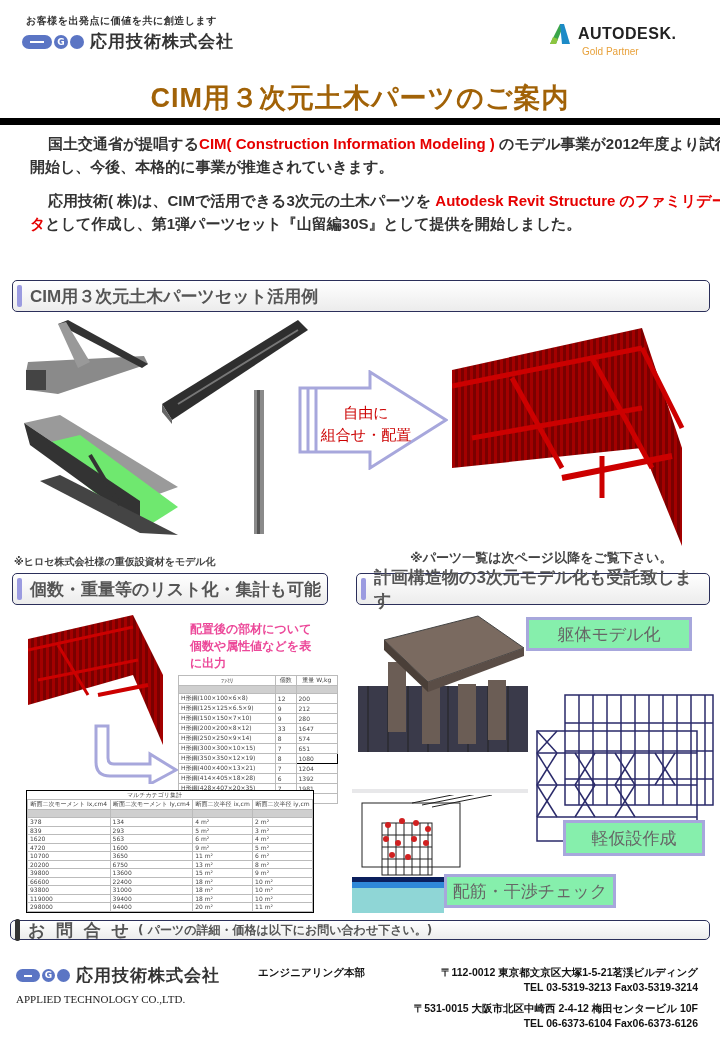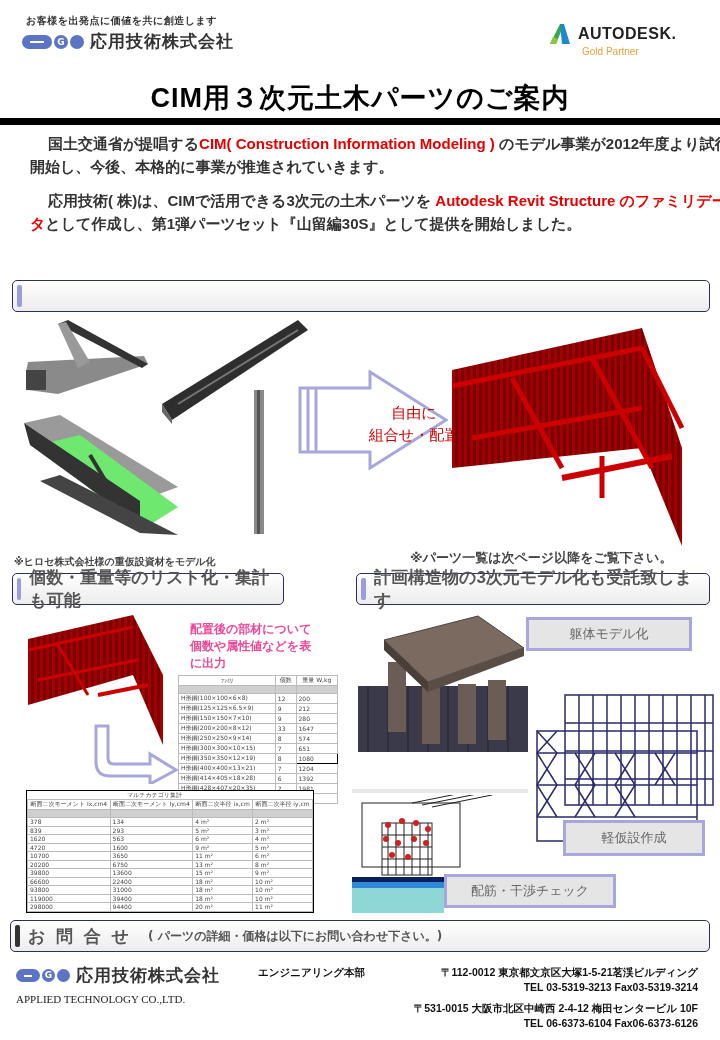--- a/index.html
+++ b/index.html
@@ -9,42 +9,42 @@
   .tagline { left: 26px; top: 14px; font-size: 10px; color: #333; font-weight: bold; letter-spacing: 0.5px; }
   .logo-row { left: 22px; top: 30px; display: flex; align-items: center; gap: 6px; }
   .logo-marks { display: flex; gap: 2px; align-items: center; }
   .pill { width: 30px; height: 14px; background: #5b75c4; border-radius: 7px; position: relative; }
   .pill::after { content: ""; position: absolute; left: 8px; right: 8px; top: 6px; height: 2px; background: #fff; }
   .circ { width: 14px; height: 14px; background: #5b75c4; border-radius: 50%; color: #fff; font-size: 9px; font-weight: bold; text-align: center; line-height: 14px; }
   .company-name { font-size: 17px; font-weight: bold; color: #333; letter-spacing: 1px; }
   .ad-logo { left: 548px; top: 22px; display: flex; align-items: center; gap: 6px; }
   .ad-text { font-size: 16px; font-weight: bold; color: #222; letter-spacing: 0.5px; font-family: "Liberation Sans", sans-serif; }
   .ad-sub { left: 582px; top: 46px; font-size: 10px; color: #e8a13a; font-family: "Liberation Sans", sans-serif; }
-  .main-title { left: 0; width: 720px; top: 80px; text-align: center; font-size: 27px; font-weight: bold; color: #000000; letter-spacing: 1px; font-family: "Liberation Sans", sans-serif; }
+  .main-title { left: 0; width: 720px; top: 80px; text-align: center; font-size: 27px; font-weight: bold; color: #a16207; letter-spacing: 1px; font-family: "Liberation Sans", sans-serif; }
   .black-bar { left: 0; top: 118px; width: 720px; height: 7px; background: #000; }
   
   .intro { left: 14px; top: 132px; width: 700px; font-size: 15px; font-weight: bold; color: #333; line-height: 23px; font-family: "Liberation Sans", sans-serif; margin-left: 16px; }
   .intro p { margin-bottom: 11px; text-indent: 1.2em; }
   .red { color: #e60000; }
   
   .sec { height: 32px; border: 1px solid #2b2f5a; border-radius: 5px; background: linear-gradient(#ffffff, #ececec); display: flex; align-items: center; padding-left: 4px; }
   .sec-bar { width: 5px; height: 22px; background: #9b9be0; border-radius: 2px; margin-right: 8px; }
   .sec-bar.dark { background: #333; }
   .sec-title { font-size: 17px; font-weight: bold; color: #555; font-family: "Liberation Sans", sans-serif; }
-  .sec-note { font-size: 12px; color: #555; font-weight: bold; margin-left: 16px; }
+  .sec-note { font-size: 12px; color: #555; font-weight: bold; margin-left: 6px; }
   .note { font-size: 10px; color: #444; font-weight: bold; }
   .note-lg { font-size: 13px; color: #444; font-weight: bold; }
   .arrow-box { left: 298px; top: 370px; width: 150px; height: 100px; }
-  .arrow-text { left: 306px; top: 402px; width: 120px; text-align: center; color: #cc0000; font-size: 15px; line-height: 22px; margin-left: 48px; }
+  .arrow-text { left: 306px; top: 402px; width: 120px; text-align: center; color: #cc0000; font-size: 15px; line-height: 22px; }
   .desc-text { left: 190px; top: 621px; font-size: 12px; color: #ec4899; font-weight: bold; line-height: 17px; }
   table { border-collapse: collapse; font-size: 6px; color: #444; background: #fff; }
   td, th { border: 1px solid #bbb; padding: 0 2px; height: 8.5px; text-align: left; font-weight: normal; white-space: nowrap; }
   th { text-align: center; }
   .gray-row td { background: #cfcfcf; height: 8px; }
-  .label-box { border: 3px solid #a7a7dc; background: #e5e5e5; color: #666; text-align: center; font-size: 13px; }
+  .label-box { border: 3px solid #a7a7dc; background: #86efac; color: #666; text-align: center; font-size: 17px; }
   .footer-logo { left: 16px; top: 964px; display: flex; align-items: center; gap: 6px; }
   .footer-en { left: 16px; top: 993px; font-size: 11px; color: #222; font-family: "Liberation Serif", serif; }
   .addr { font-size: 10.5px; color: #111; font-weight: bold; font-family: "Liberation Sans", sans-serif; text-align: left; }
 </style>
 </head>
 <body>
 
 <div class="abs tagline">お客様を出発点に価値を共に創造します</div>
 <div class="abs logo-row">
   <div class="logo-marks">
@@ -67,20 +67,21 @@
 <div class="abs main-title">CIM用３次元土木パーツのご案内</div>
 <div class="abs black-bar"></div>
 
 <div class="abs intro">
   <p><span>国土交通省が提唱する</span><span class="red">CIM( Construction Information Modeling )</span><span> のモデル事業が2012年度より試行開始し、今後、本格的に事業が推進されていきます。</span></p>
   <p><span>応用技術( 株)は、CIMで活用できる3次元の土木パーツを </span><span class="red">Autodesk Revit Structure の</span><span class="red">ファミリデータ</span><span>として作成し、第1弾パーツセット『山留編30S』として提供を開始しました。</span></p>
 </div>
 
 <div class="abs sec" style="left:12px; top:280px; width:698px;">
   <div class="sec-bar"></div>
+  <span class="sec-title">CIM用３次元土木パーツセット活用例</span>
 </div>
 
 <svg class="abs" style="left:18px; top:316px;" width="140" height="80">
   <polygon points="8,56 10,46 126,40 130,48 40,78 10,74" fill="#8a8a8a"></polygon>
   <polygon points="40,8 50,4 130,48 124,52" fill="#333"></polygon>
   <polygon points="40,8 48,6 72,46 60,52" fill="#999"></polygon>
   <rect x="8" y="54" width="20" height="20" fill="#444"></rect>
 </svg>
 <svg class="abs" style="left:20px; top:405px;" width="160" height="130">
   <polygon points="4,18 40,10 158,82 120,96" fill="#9a9a9a"></polygon>
@@ -124,21 +125,21 @@
   <line x1="60" y1="50" x2="110" y2="140" stroke="#c00" stroke-width="5"></line>
   <line x1="140" y1="30" x2="200" y2="140" stroke="#c00" stroke-width="5"></line>
   <line x1="110" y1="150" x2="220" y2="128" stroke="#c00" stroke-width="6"></line>
   <line x1="150" y1="128" x2="150" y2="170" stroke="#c00" stroke-width="5"></line>
   <line x1="190" y1="20" x2="230" y2="100" stroke="#c00" stroke-width="5"></line>
 </svg>
 
 <div class="abs note" style="left:14px; top:555px;">※ヒロセ株式会社様の重仮設資材をモデル化</div>
 <div class="abs note-lg" style="left:410px; top:549px;">※パーツ一覧は次ページ以降をご覧下さい。</div>
 
-<div class="abs sec" style="left:12px; top:573px; width:272px;">
+<div class="abs sec" style="left:12px; top:573px; width:316px;">
   <div class="sec-bar"></div>
   <span class="sec-title">個数・重量等のリスト化・集計も可能</span>
 </div>
 
 <svg class="abs" style="left:28px; top:615px;" width="140" height="130">
   <polygon points="0,24 105,0 105,60 0,90" fill="url(#stripes)"></polygon>
   <polygon points="105,0 135,60 135,130 105,60" fill="url(#stripes)"></polygon>
   <line x1="0" y1="35" x2="105" y2="12" stroke="#c00" stroke-width="3"></line>
   <line x1="10" y1="65" x2="110" y2="45" stroke="#c00" stroke-width="3"></line>
   <line x1="30" y1="30" x2="60" y2="80" stroke="#c00" stroke-width="3"></line>
@@ -413,21 +414,21 @@
       <circle cx="56" cy="62" r="3"></circle>
   </g>
 </svg>
 <div class="abs" style="left:352px; top:877px; width:92px; height:36px;">
   <div style="height:5px; background:#0b1f5c;"></div>
   <div style="height:6px; background:#2f88d8;"></div>
   <div style="height:25px; background:#8fd6d6;"></div>
 </div>
 <div class="abs label-box" style="left:444px; top:874px; width:172px; height:34px; line-height:28px;">配筋・干渉チェック</div>
 
-<div class="abs sec" style="left:10px; top:920px; width:700px; height:32px;">
+<div class="abs sec" style="left:10px; top:920px; width:700px; height:20px;">
   <div class="sec-bar dark"></div>
   <span class="sec-title" style="letter-spacing:3px;">お 問 合 せ</span>
   <span class="sec-note">( パーツの詳細・価格は以下にお問い合わせ下さい。)</span>
 </div>
 
 <div class="abs footer-logo">
   <div class="logo-marks">
     <div class="pill" style="width:24px; height:13px;"></div>
     <div class="circ" style="width:13px; height:13px; line-height:13px;">G</div>
     <div class="circ" style="width:13px; height:13px;"></div>

